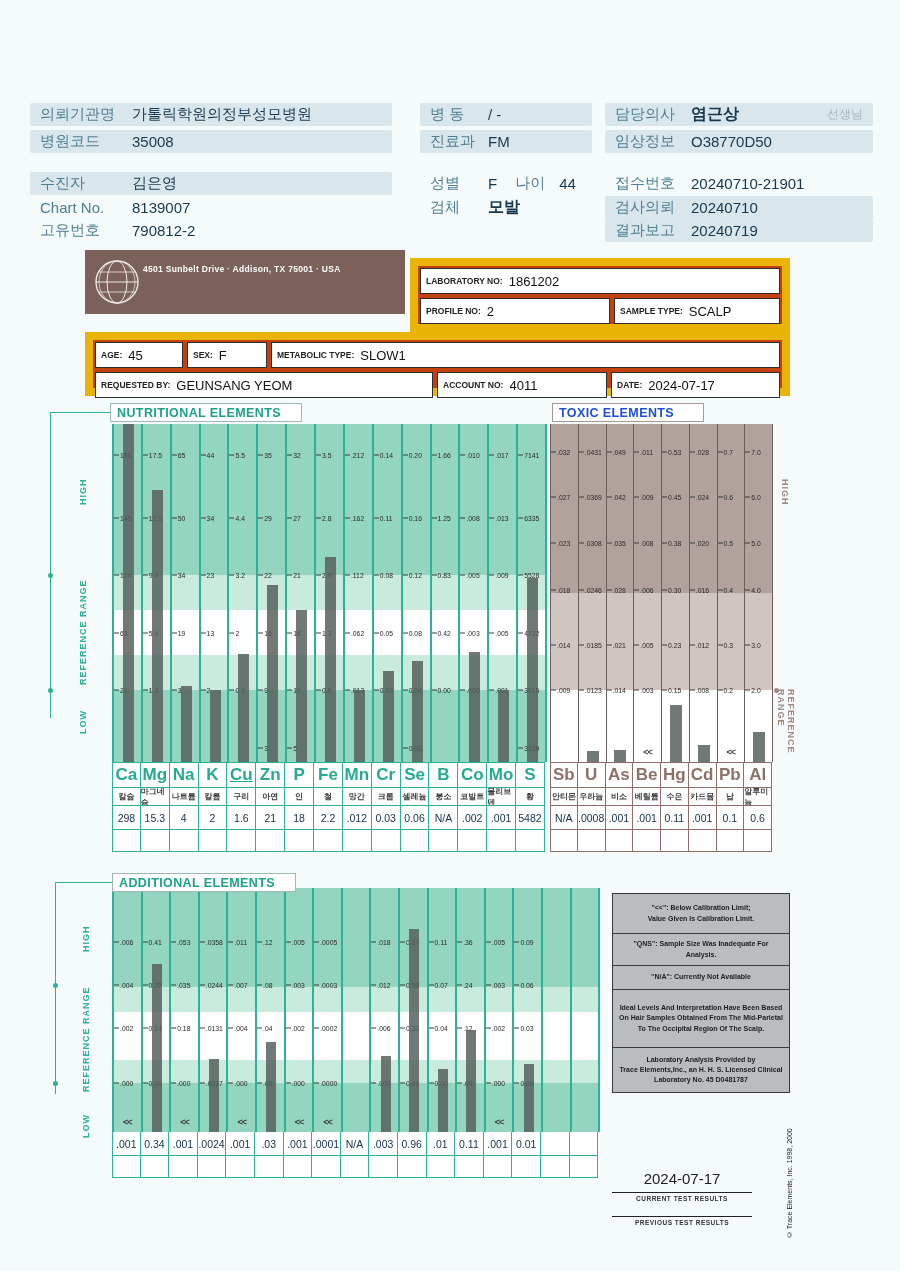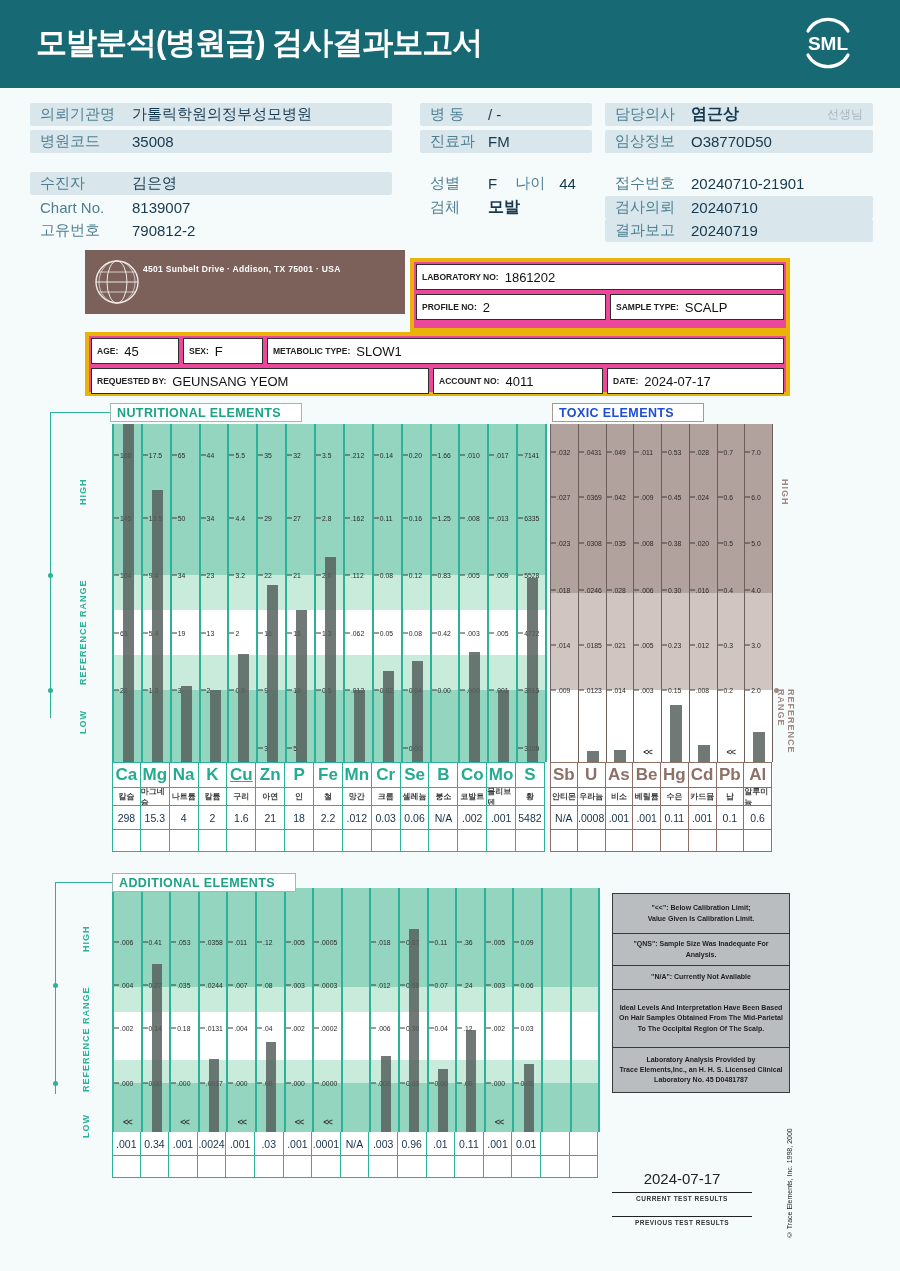--- a/index.html
+++ b/index.html
@@ -28,21 +28,21 @@
 
   
   .teibox { position:absolute; left:85px; top:250px; width:320px; height:64px; background:#7b615a; color:#fff; }
   .tei-inner { position:absolute; left:58px; top:8px; right:10px; }
   .tei-brand { display:flex; align-items:center; border:1px solid #e8e2df; padding:3px 6px; width:max-content; }
   .tei-mark { border:1px solid #e8e2df; padding:1px 5px; font-weight:bold; font-style:italic; font-size:13px; margin-right:8px; letter-spacing:-1px; }
   .tei-company { font-style:italic; font-weight:bold; font-size:12px; letter-spacing:0.2px; }
   .tei-addr { margin-top:6px; font-size:8.5px; font-weight:bold; letter-spacing:0.3px; }
   .globe { position:absolute; left:8px; top:8px; }
 
-  .fbox { position:absolute; border:4px solid #eab308; background:#ec4899; }
+  .fbox { position:absolute; border:8px solid #eab308; background:#c2410c; }
   .frow { display:flex; }
   .fcell { border:1px solid #2e2e2e; margin:2px; height:26px; display:flex; align-items:center; padding-left:5px; background:#fff; }
   .flab { font-size:8.5px; font-weight:bold; color:#222; margin-right:6px; white-space:nowrap; }
   .fval { font-size:13px; color:#111; white-space:nowrap; }
 
   
   .chart { position:absolute; }
   .ctitle { position:absolute; background:#fff; border:1px solid #9fb8b3; display:flex; align-items:center; padding-left:6px; font-weight:bold; font-size:12.5px; letter-spacing:0.4px; color:#1ba287; z-index:7; }
   .ctitle.t { color:#1d4ed8; border-color:#a79894; }
   .cgrid { position:absolute; }
@@ -83,28 +83,20 @@
   .fdate { position:absolute; left:612px; top:1170px; width:140px; text-align:center; font-size:15px; color:#222; }
   .fline { position:absolute; left:612px; width:140px; height:0; border-top:1.5px solid #222; }
   .fsub { position:absolute; left:612px; width:140px; text-align:center; font-size:6.5px; font-weight:bold; color:#333; letter-spacing:0.5px; }
   .copyright { position:absolute; left:786px; top:1128px; height:110px; writing-mode:vertical-rl; transform:rotate(180deg); font-size:7px; color:#222; }
 </style>
 </head>
 <body>
 
 <div class="page">
 
-  <div class="hdr">
-    <div class="hdr-title">모발분석(병원급) 검사결과보고서</div>
-    <svg class="sml" width="64" height="58" viewBox="0 0 64 58">
-      <path d="M12,17 A22,20 0 0 1 52,17" fill="none" stroke="#ffffff" stroke-width="3.2" stroke-linecap="round"></path>
-      <path d="M52,41 A22,20 0 0 1 12,41" fill="none" stroke="#ffffff" stroke-width="3.2" stroke-linecap="round"></path>
-      <text x="32" y="36" text-anchor="middle" font-family="Liberation Sans, sans-serif" font-size="19" font-weight="bold" fill="#ffffff">SML</text>
-    </svg>
-  </div>
 
   <div class="info-col" id="info-left">
       <div class="info-row bg" style="top: 2px;">
         <div class="il" style="width: 92px;">의뢰기관명</div>
         <div class="iv">가톨릭학원의정부성모병원</div>
       </div>
       <div class="info-row bg" style="top: 29px;">
         <div class="il" style="width: 92px;">병원코드</div>
         <div class="iv">35008</div>
       </div>

